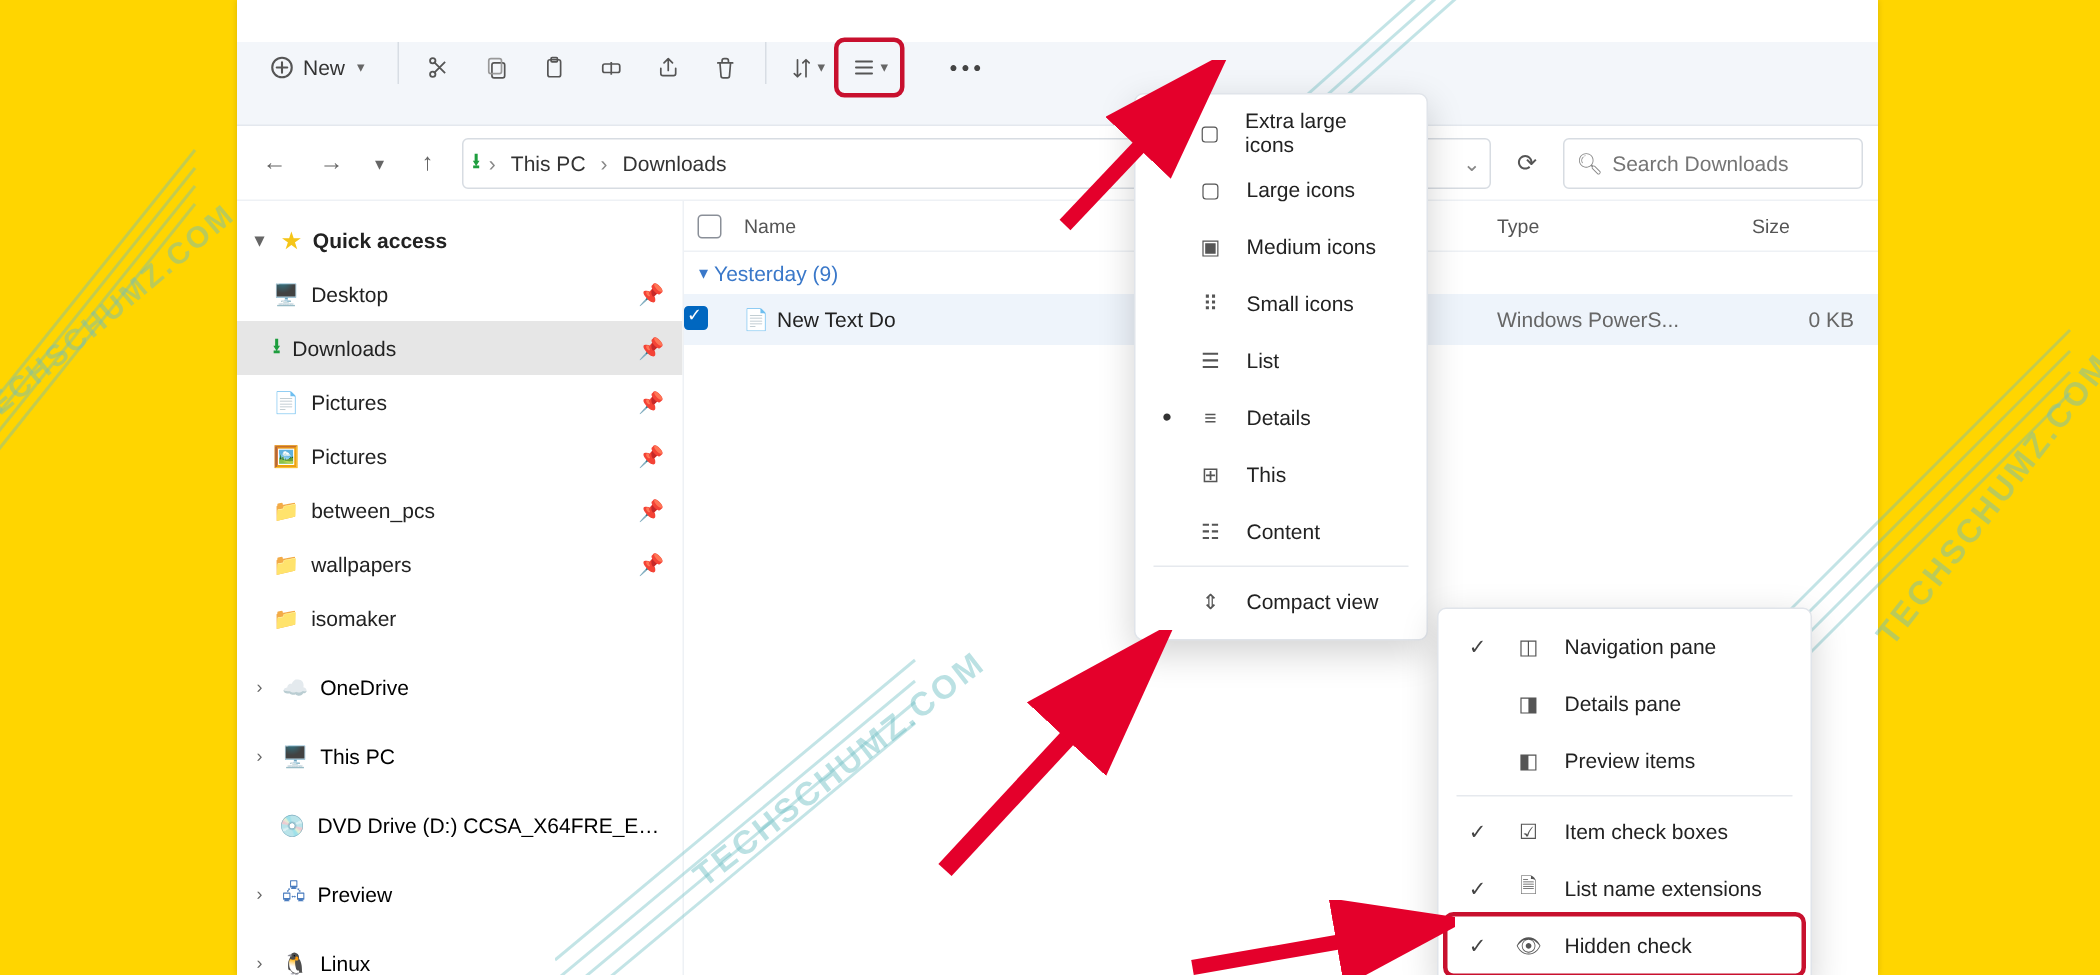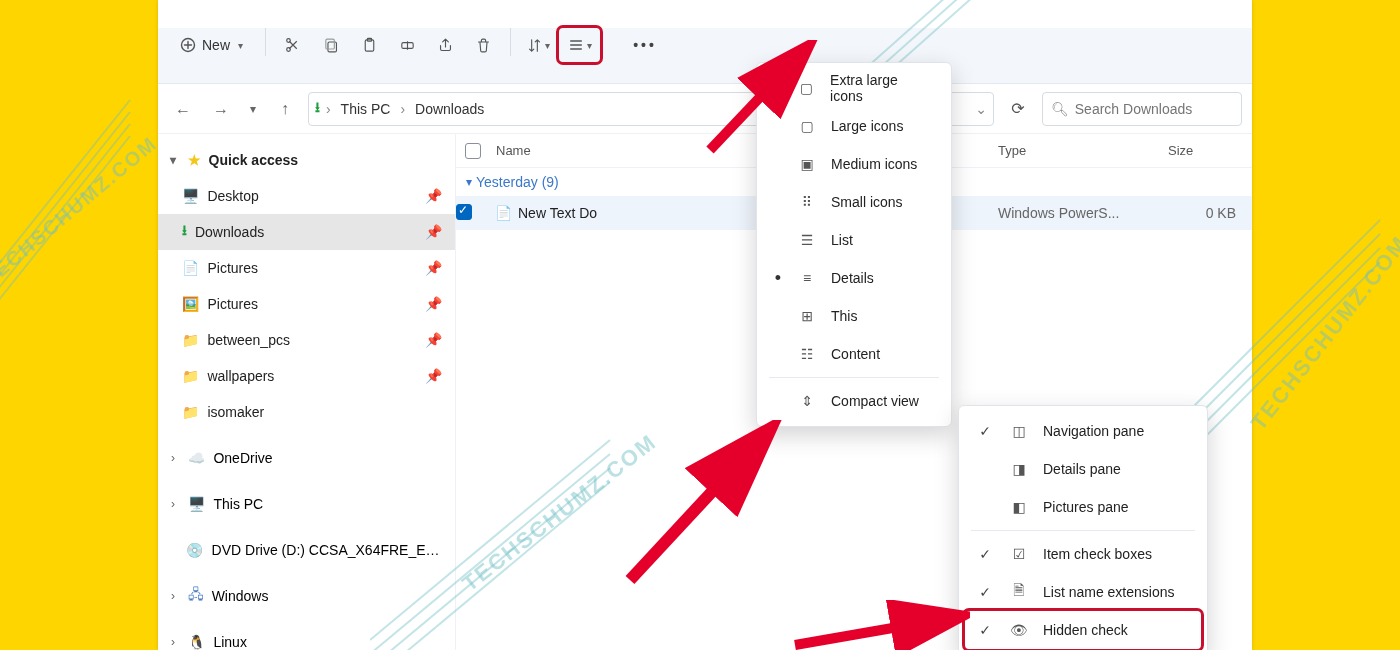--- a/index.html
+++ b/index.html
@@ -302,21 +302,21 @@
         <span>This PC</span>
       </div>
       <div class="side-sec" style="white-space:nowrap; overflow:hidden; text-overflow:ellipsis;">
         <span class="chev" style="visibility:hidden;">›</span>
         <span class="ic-disc">💿</span>
         <span style="white-space:nowrap; overflow:hidden; text-overflow:ellipsis;">DVD Drive (D:) CCSA_X64FRE_EN-US_D</span>
       </div>
       <div class="side-sec">
         <span class="chev">›</span>
         <span class="ic-net">🖧</span>
-        <span>Windows</span>
+        <span>Preview</span>
       </div>
       <div class="side-sec">
         <span class="chev">›</span>
         <span class="ic-linux">🐧</span>
         <span>Linux</span>
       </div>
     </div>
 
     <div class="main">
       <div class="cols">
@@ -413,21 +413,21 @@
       <span>Navigation pane</span>
     </div>
   <div class="menu-item">
       <span class="menu-check"></span>
       <span class="mi-icon">◨</span>
       <span>Details pane</span>
     </div>
   <div class="menu-item">
       <span class="menu-check"></span>
       <span class="mi-icon">◧</span>
-      <span>Pictures pane</span>
+      <span>Preview items</span>
     </div>
   <div class="menu-sep"></div>
   <div class="menu-item">
       <span class="menu-check">✓</span>
       <span class="mi-icon">☑</span>
       <span>Item check boxes</span>
     </div>
   <div class="menu-item">
       <span class="menu-check">✓</span>
       <span class="mi-icon">🗎</span>

